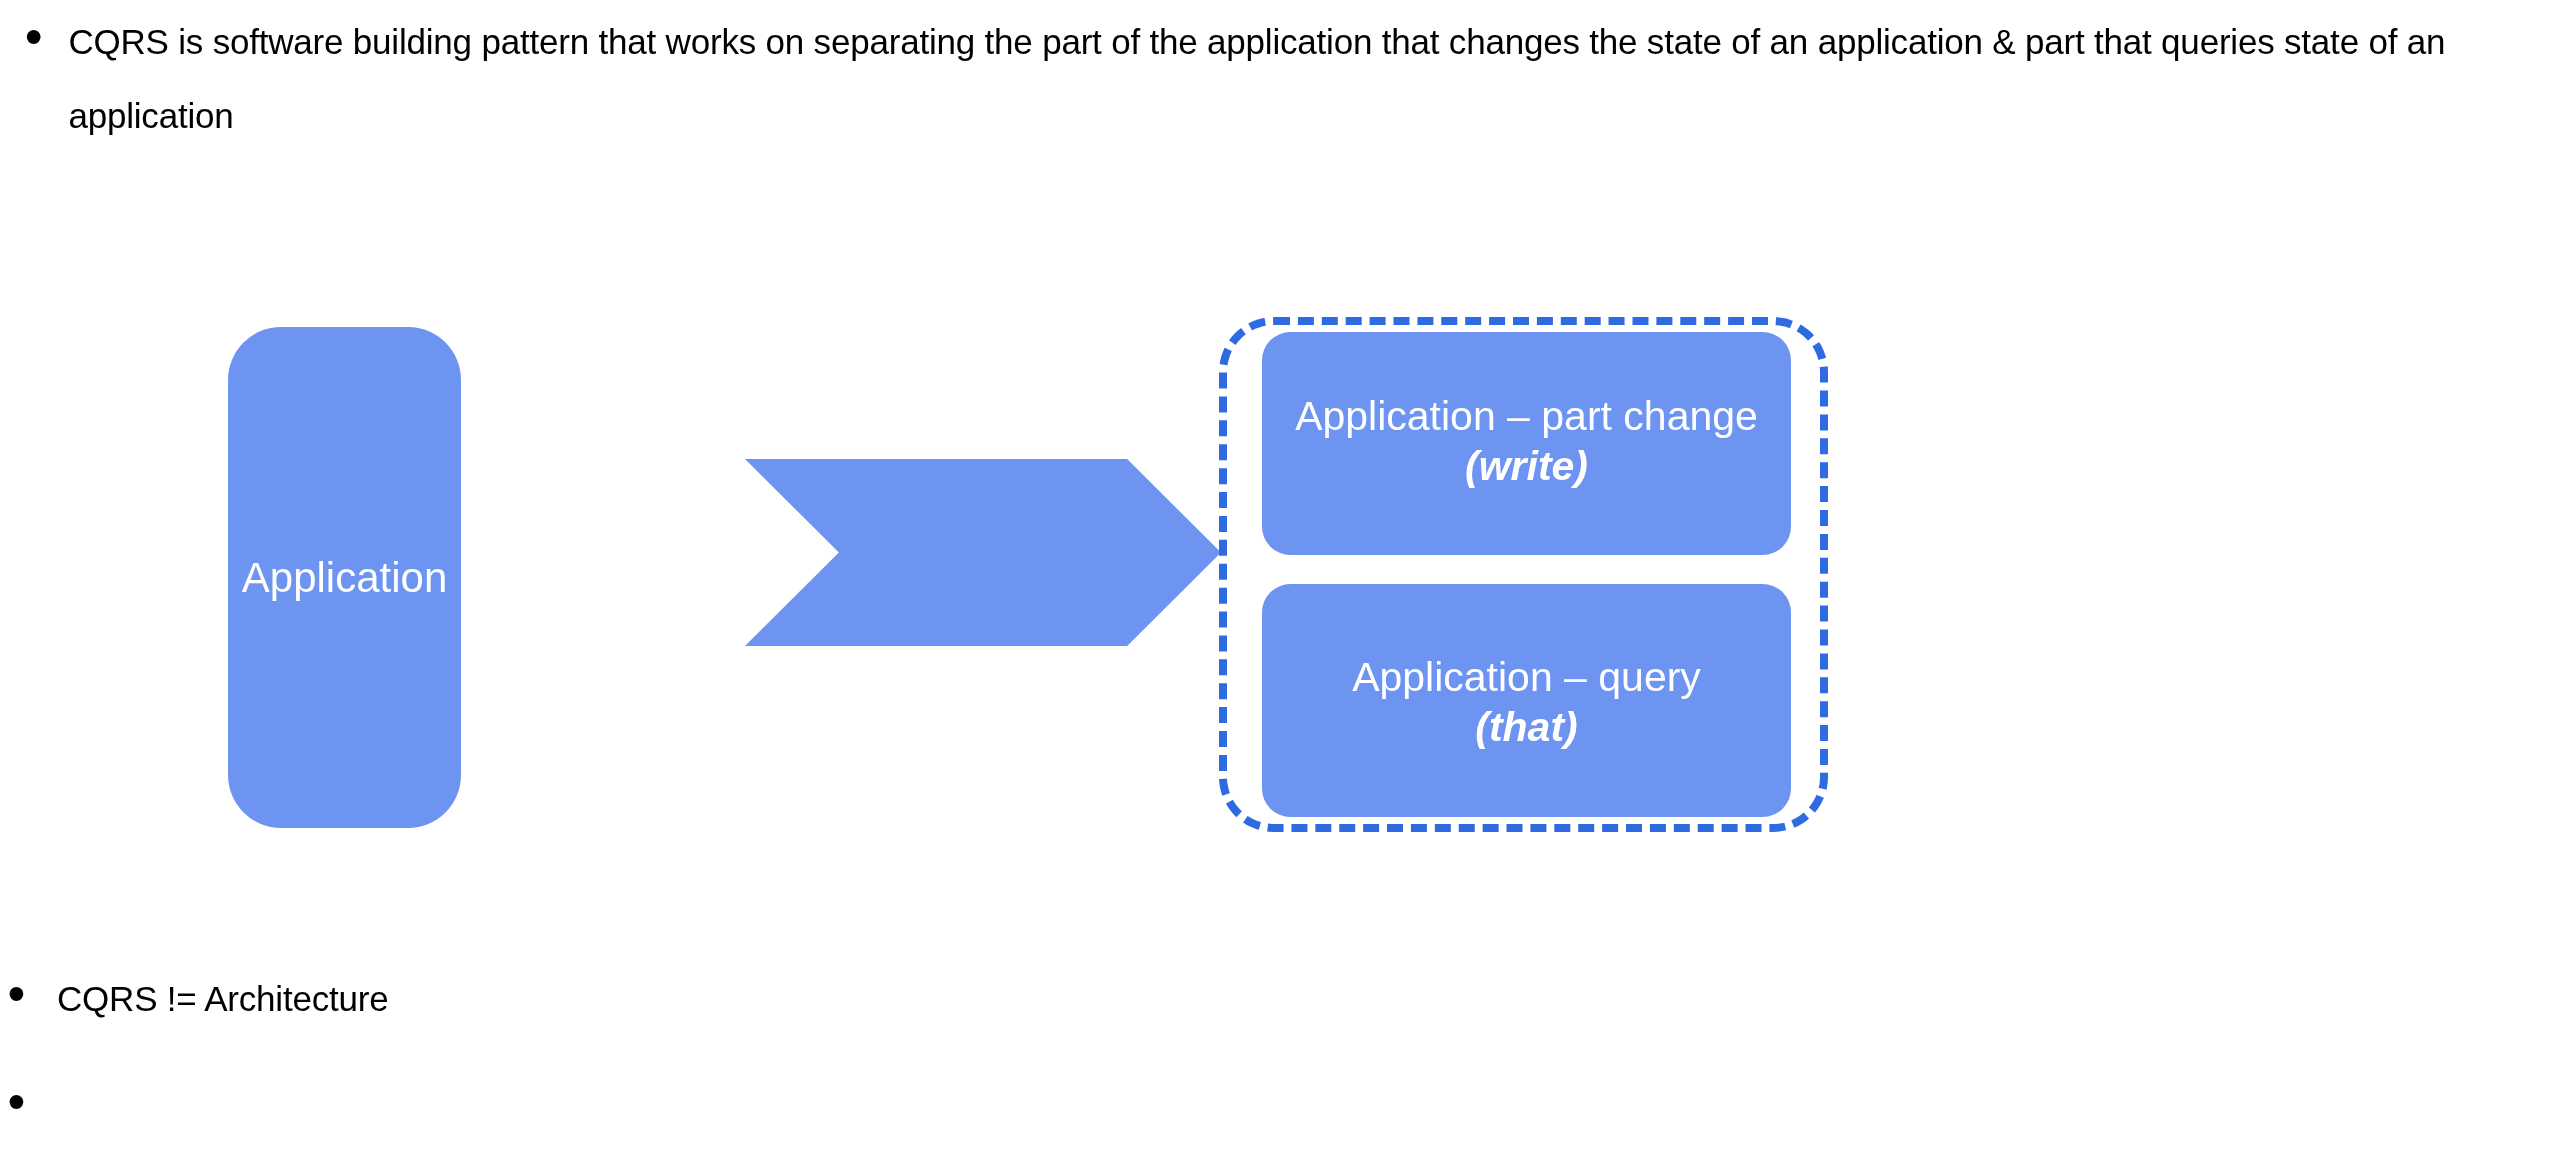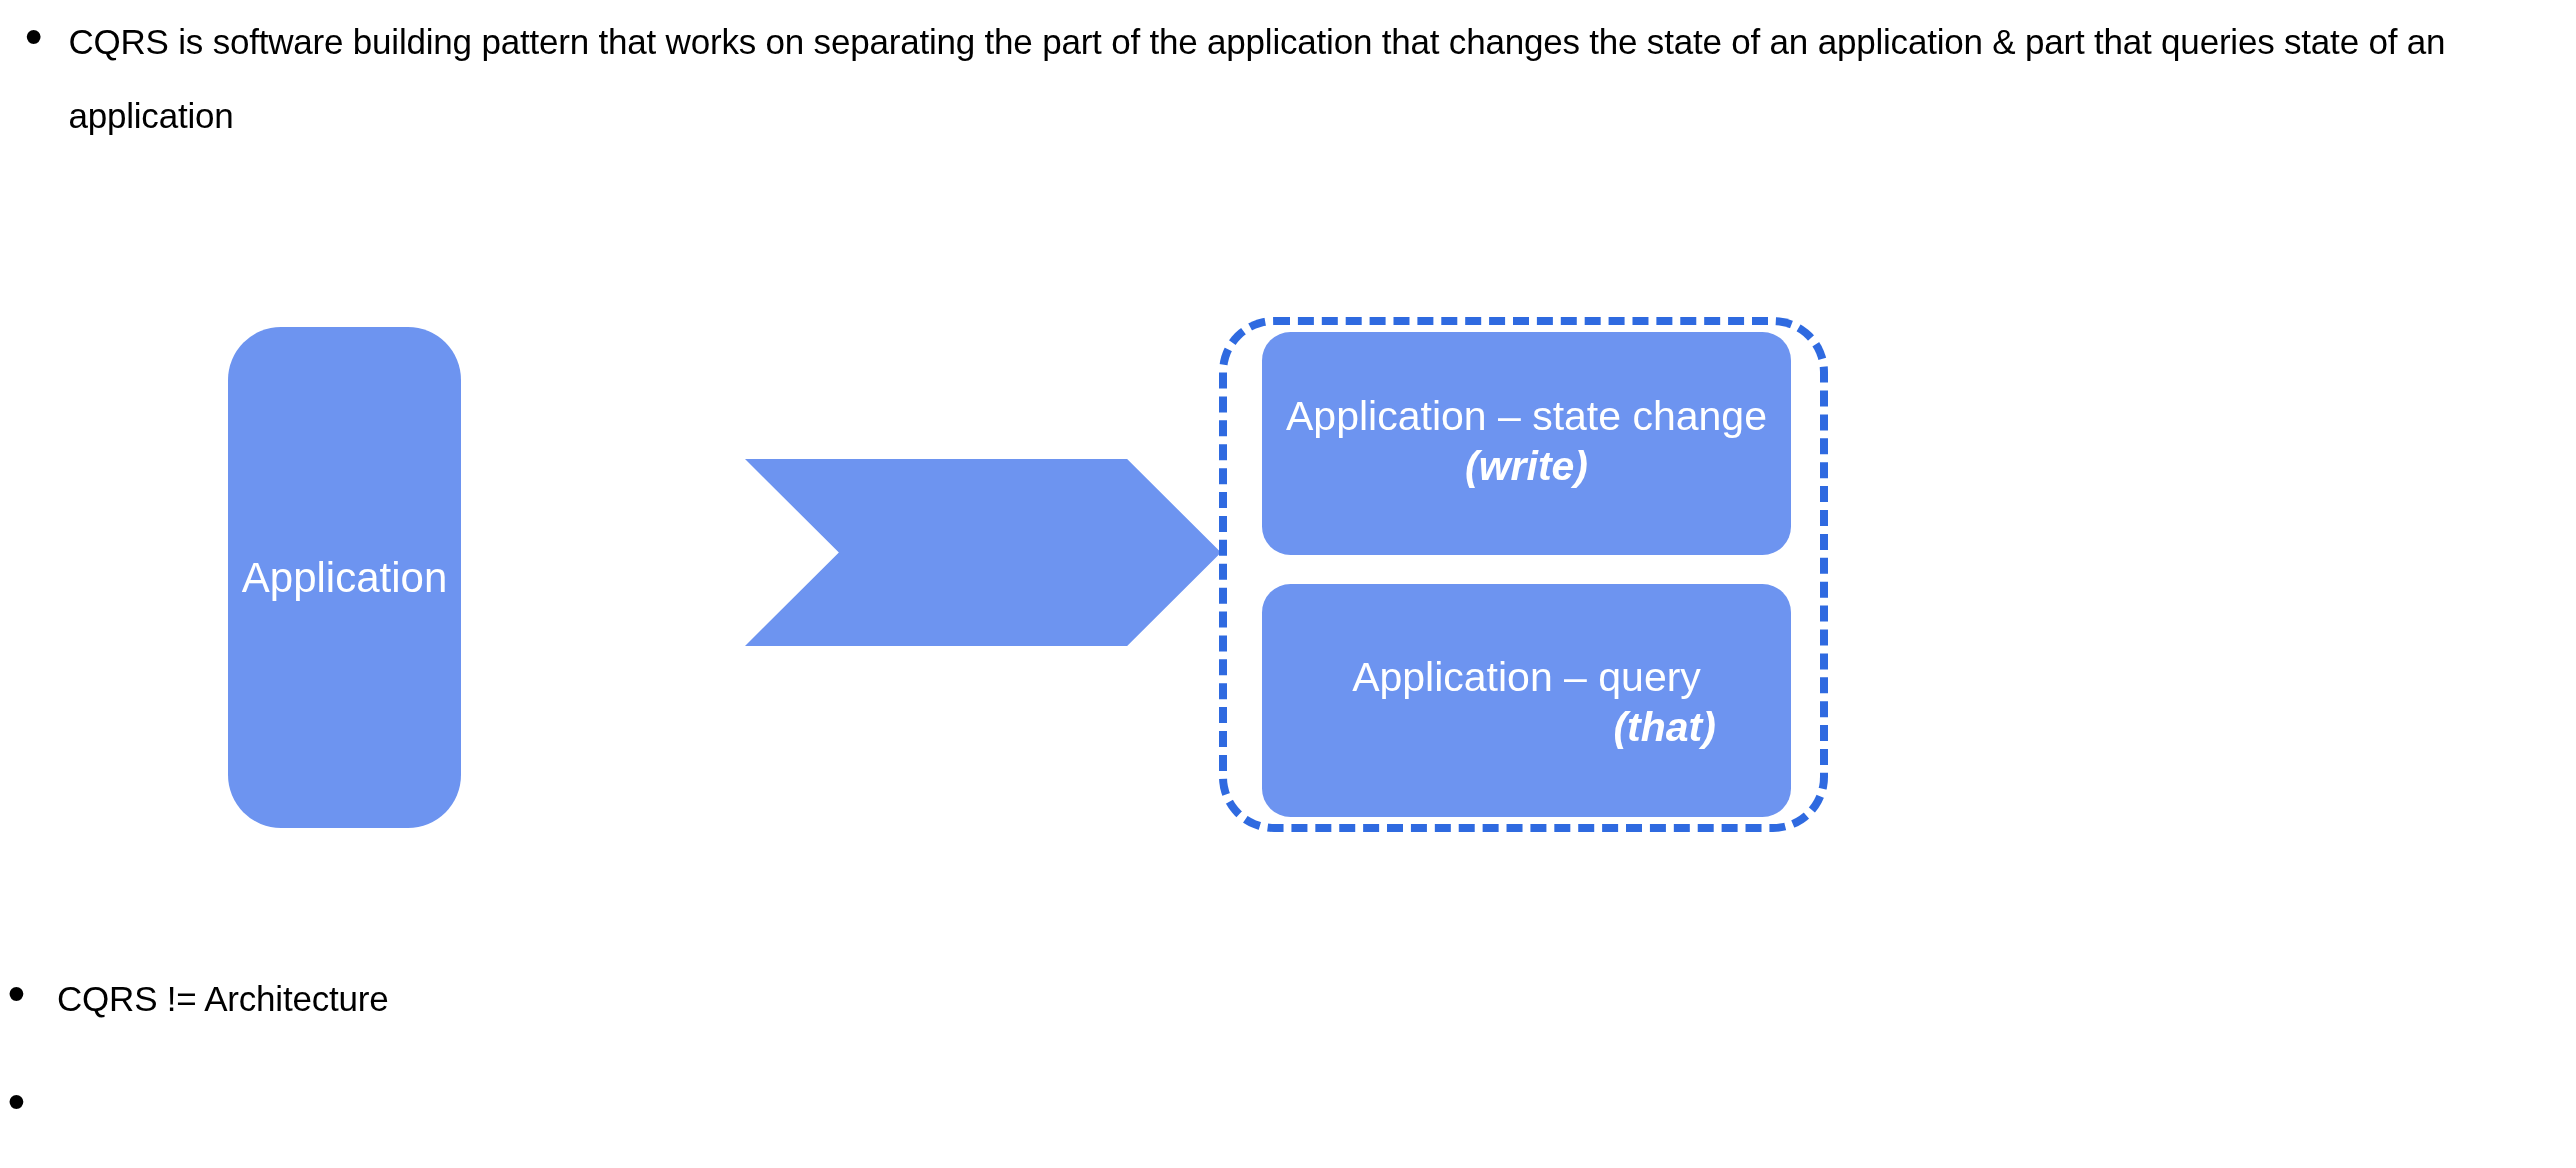--- a/index.html
+++ b/index.html
@@ -135,21 +135,21 @@
     padding: 0 15px;
   }
   .box-mode {
     font-size: 41px;
     line-height: 51px;
     font-weight: bold;
     font-style: italic;
     font-stretch: condensed;
   }
   #write-box .box-inner { padding-bottom: 3.8px; }
-  #read-box  .box-inner { padding-top: 5.7px; text-align: right; }
+  #read-box  .box-inner { padding-top: 5.7px; }
 </style>
 </head>
 <body>
 
 <div class="bullet-row" id="intro-bullet">
   <span class="bullet-dot">•</span>
   <span class="bullet-text">CQRS is software building pattern that works on separating the part of the application that changes the state of an application &amp; part that queries state of an application</span>
 </div>
 
 <div id="diagram">
@@ -161,21 +161,21 @@
   <div id="flow-arrow">
     <svg width="476" height="187" viewBox="0 0 502 197" xmlns="http://www.w3.org/2000/svg">
       <polygon points="0,0 403,0 502,98.5 403,197 0,197 99,98.5" fill="#6D94F0"></polygon>
     </svg>
   </div>
 
   <div id="split-group"></div>
 
   <div class="node" id="write-box">
     <div class="box-inner">
-      <div class="box-title">Application – state change</div>
+      <div class="box-title">Application – part change</div>
       <div class="box-mode">(write)</div>
     </div>
   </div>
 
   <div class="node" id="read-box">
     <div class="box-inner">
       <div class="box-title">Application – query</div>
       <div class="box-mode">(that)</div>
     </div>
   </div>

